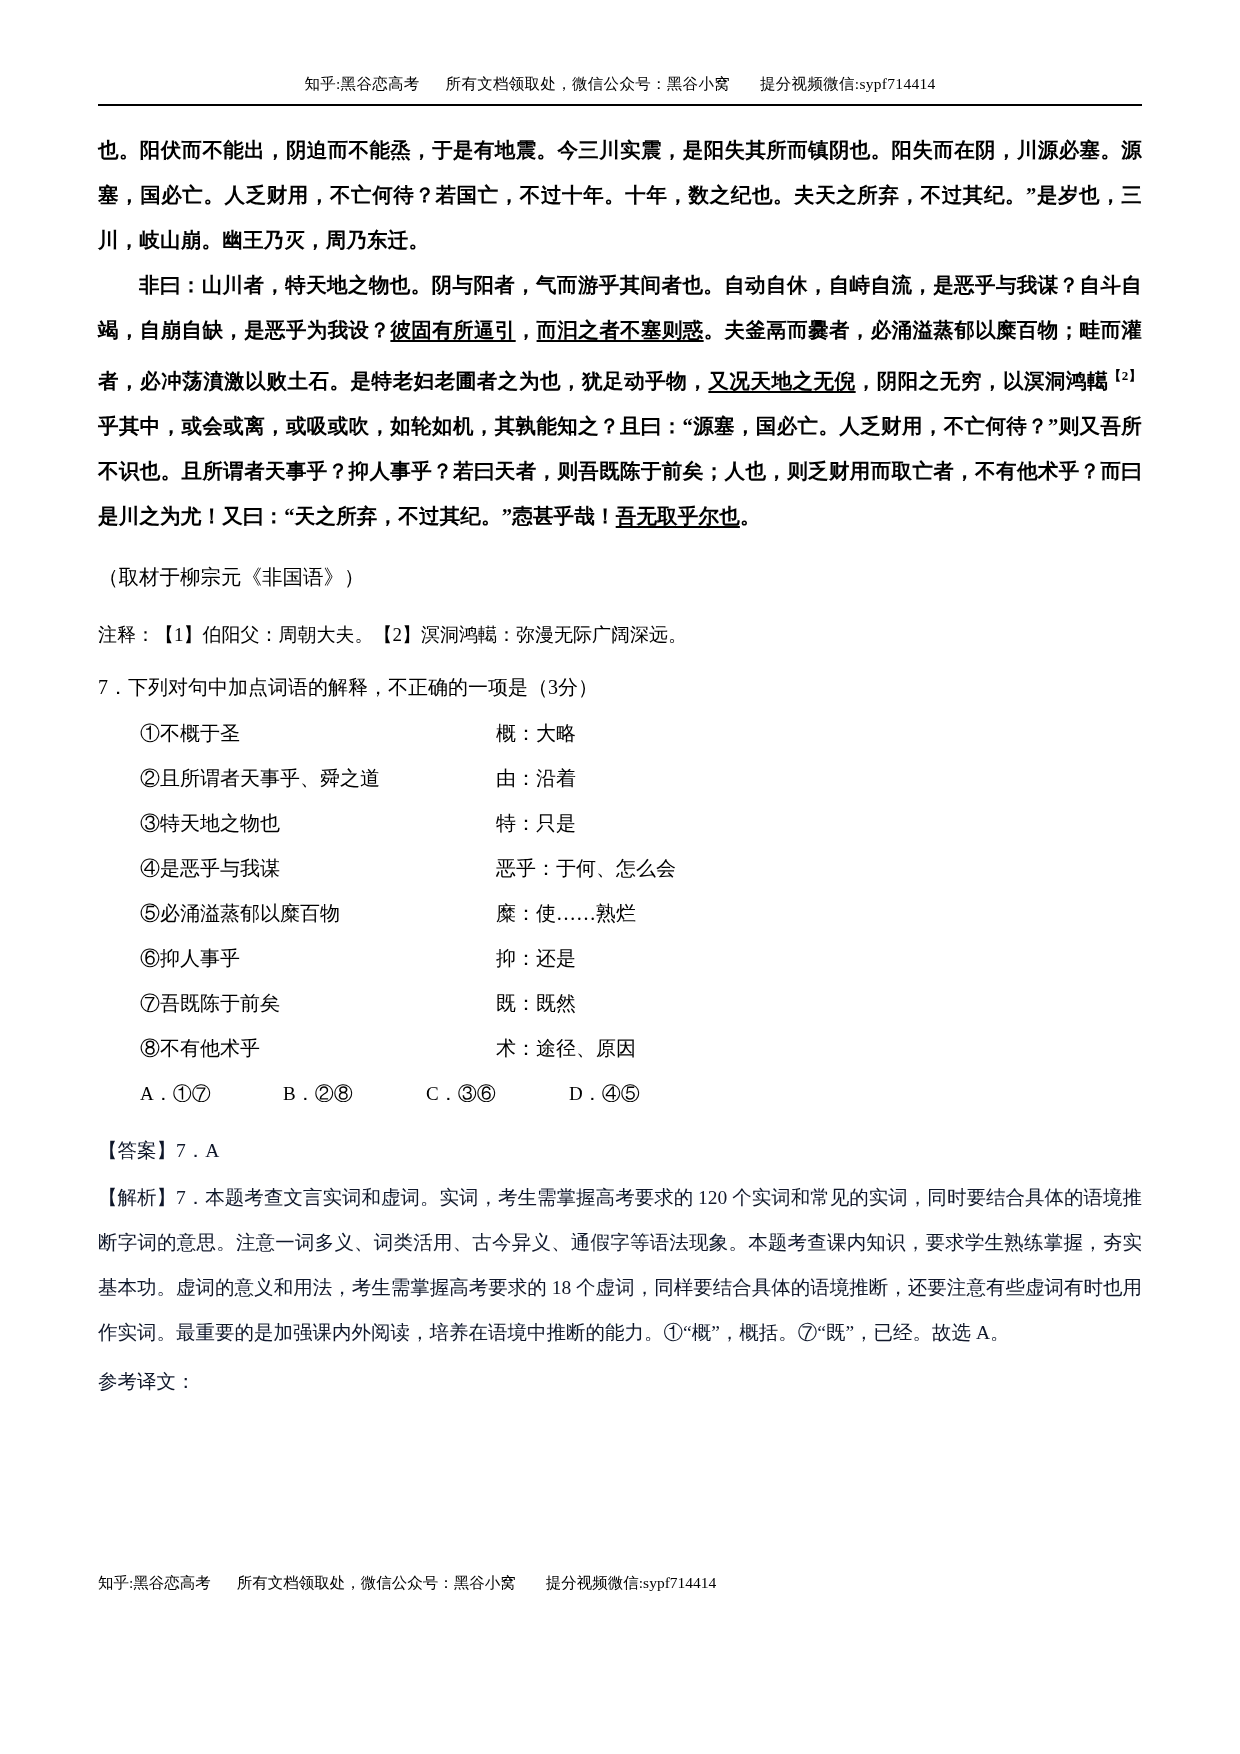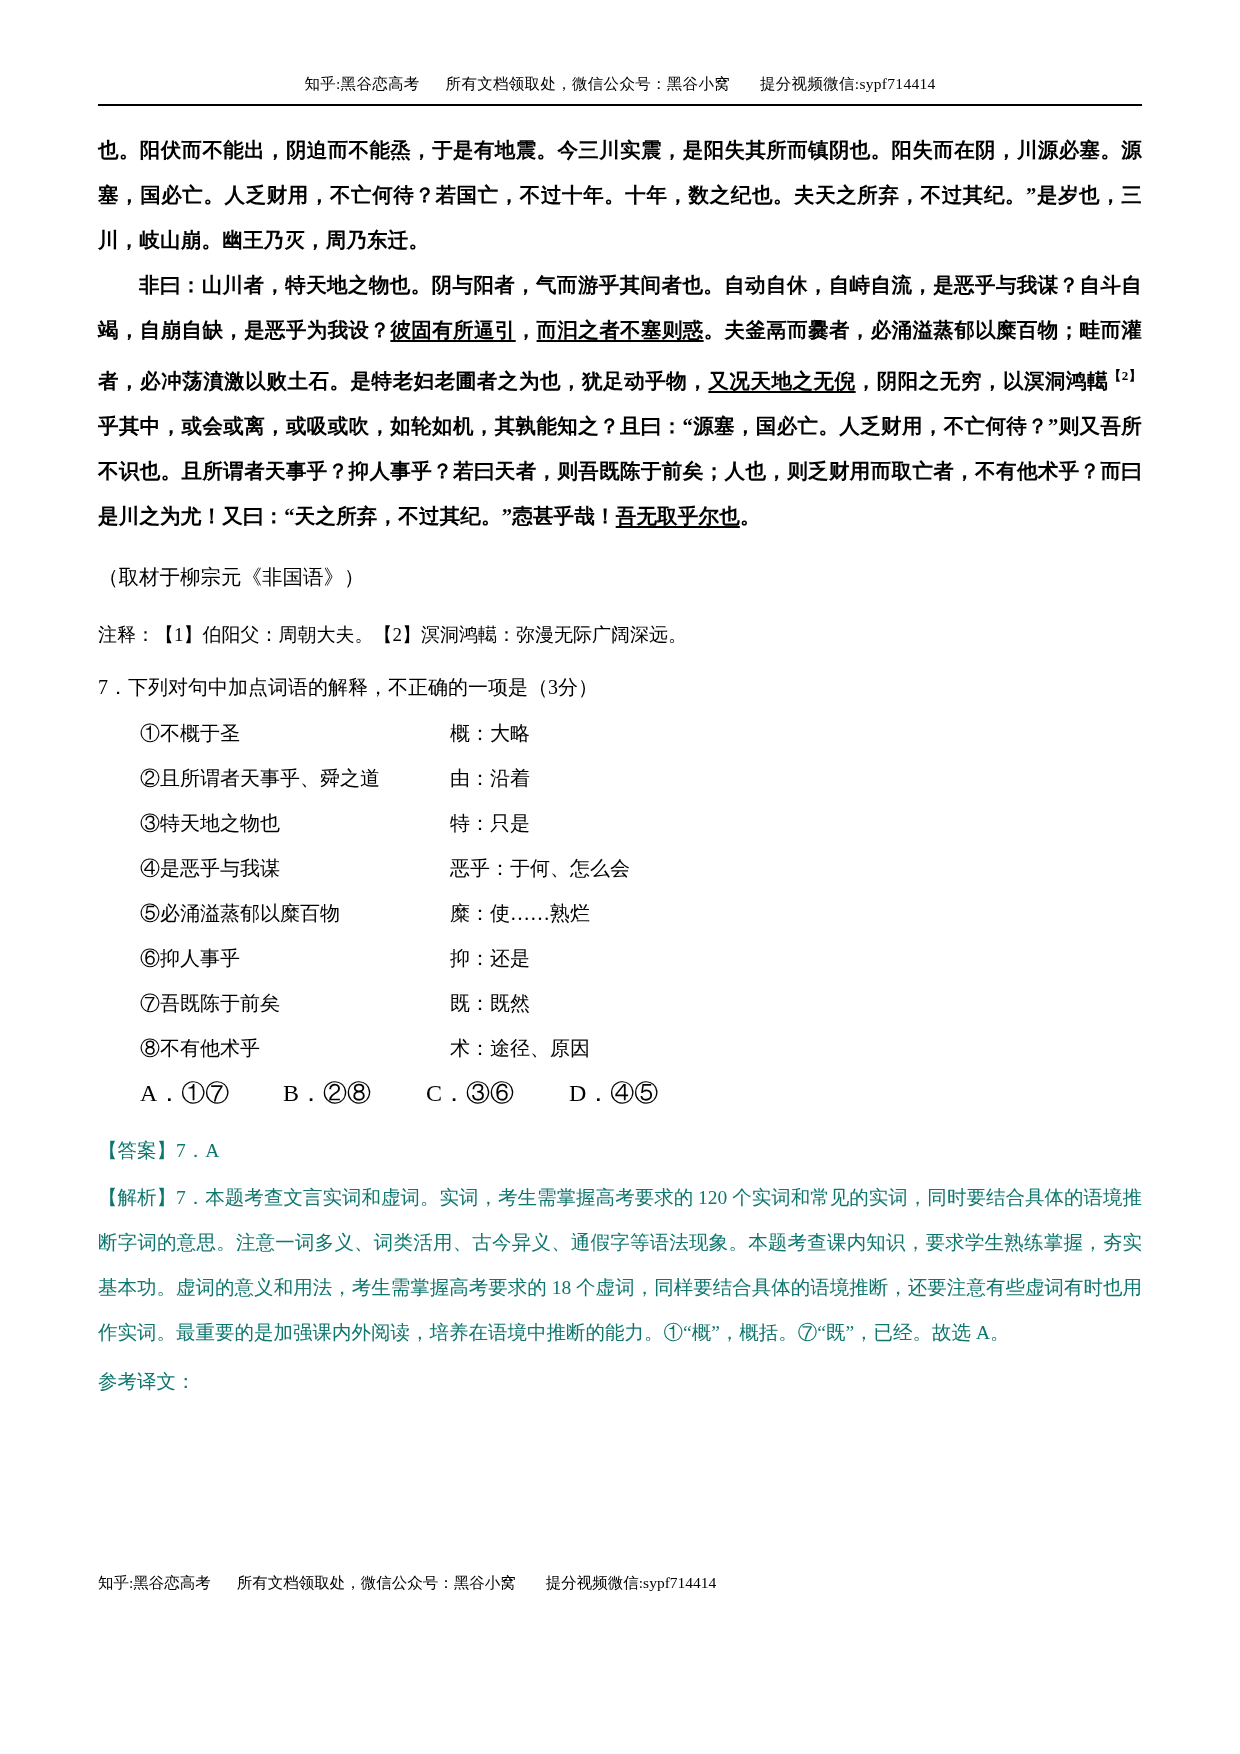--- a/index.html
+++ b/index.html
@@ -79,36 +79,37 @@
     line-height: 44px;
   }
   .opt-list {
     margin-top: 2px;
     font-size: 20px;
   }
   .opt-row {
     display: flex;
     line-height: 45px;
     padding-left: 42px;
+    gap: 46px;
   }
   .opt-row .stem-txt { width: 310px; flex: none; }
   .opt-row .gloss-txt { flex: none; }
 
   .choice-row {
     display: flex;
-    font-size: 24px;
+    font-size: 19px;
     line-height: 45px;
     padding-left: 42px;
     align-items: center;
   }
   .choice-row .choice { width: 143px; flex: none; }
 
   
   .answer-block {
-    color: #0f766e;
+    color: #0f172a;
     font-size: 19.5px;
     line-height: 45px;
   }
   .answer-line { margin-top: 12px; }
   .analysis {
     margin-top: 2px;
     text-align: justify;
     text-justify: inter-ideograph;
   }
   .translation-label { margin-top: 4px; }

